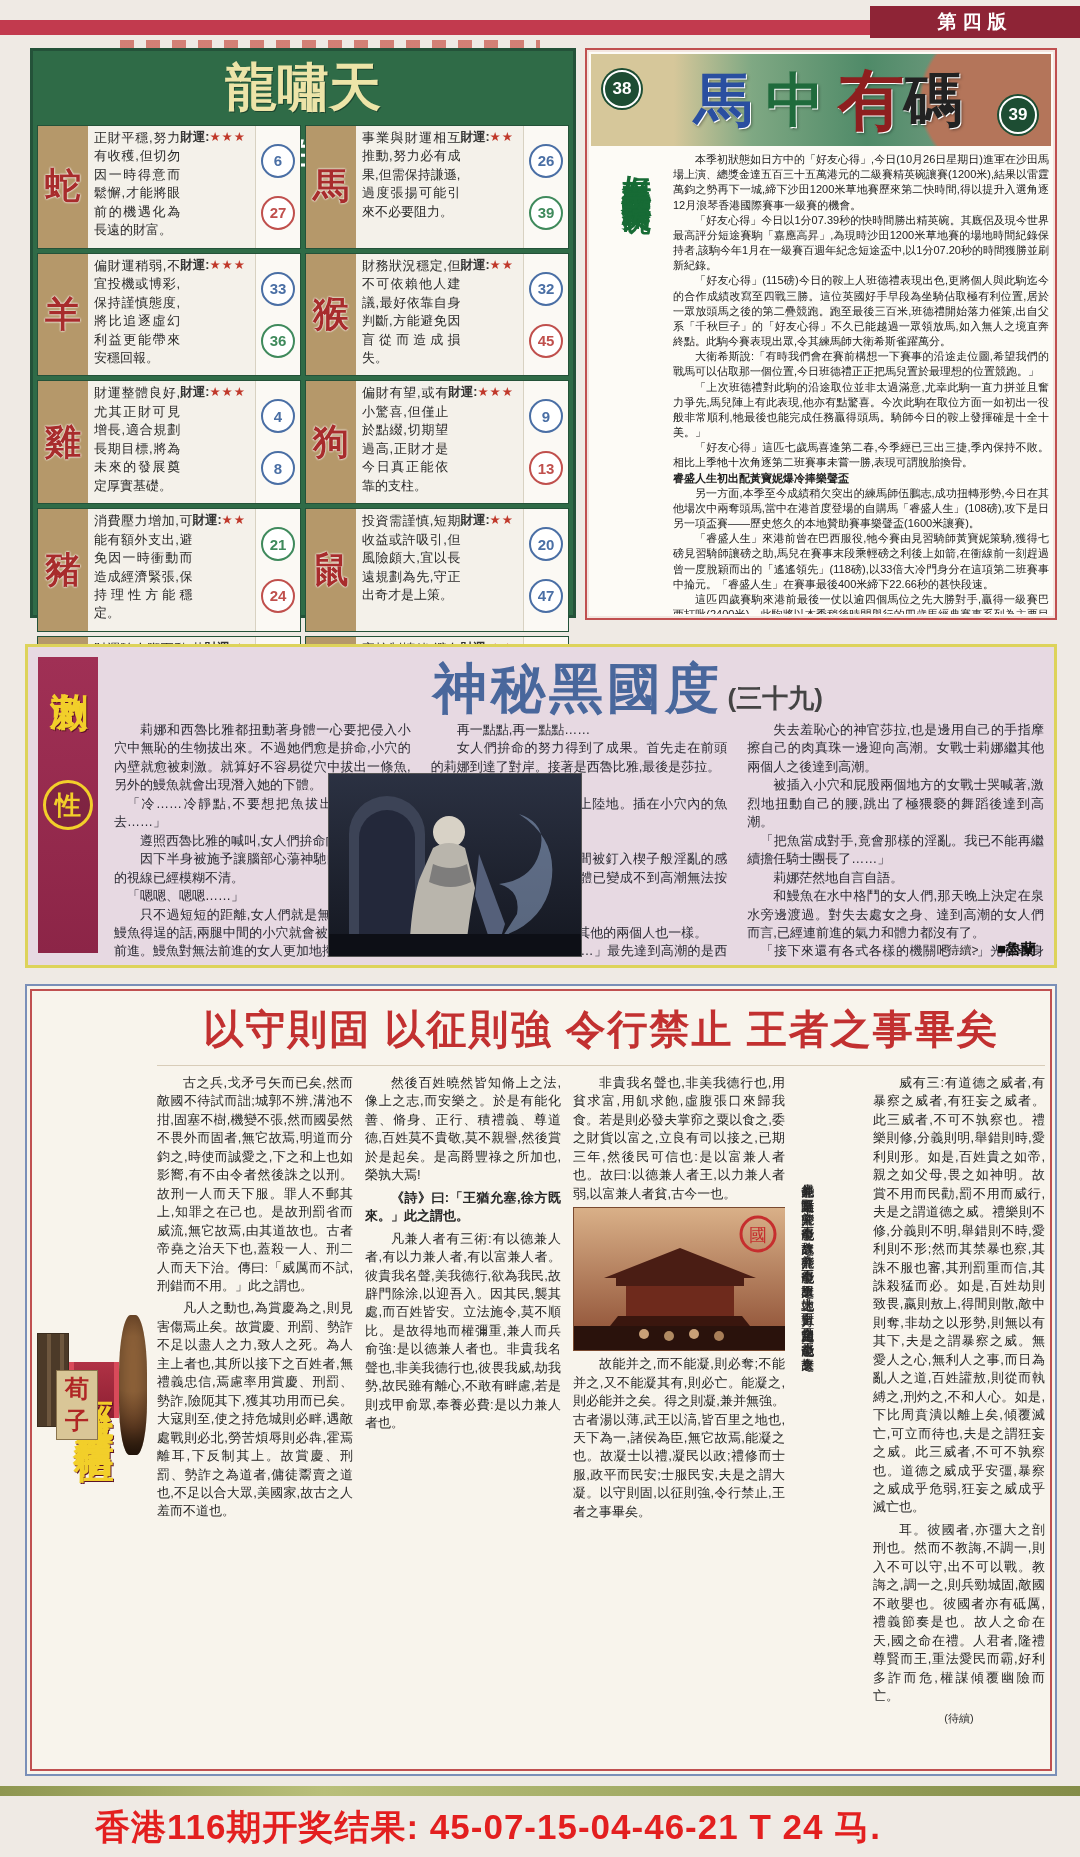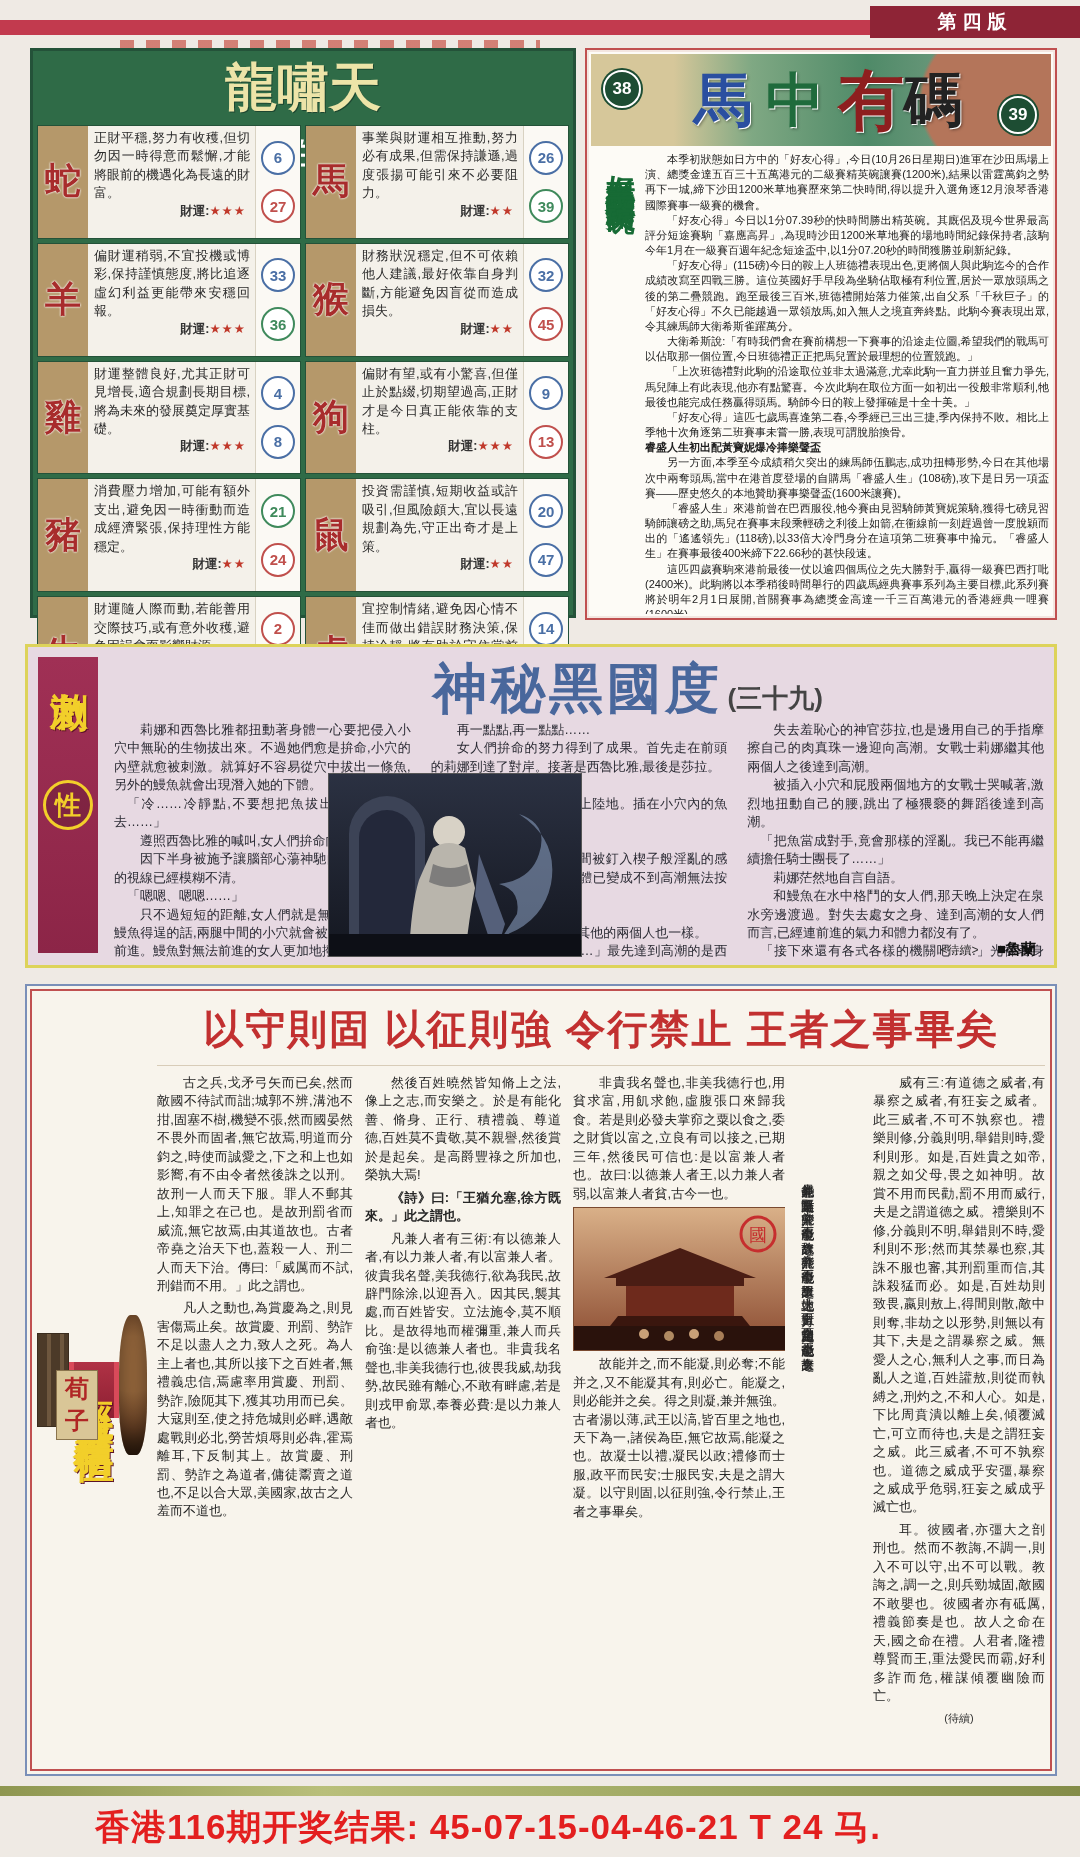--- a/index.html
+++ b/index.html
@@ -14,21 +14,21 @@
   
   .ztable{position:absolute;left:30px;top:48px;width:546px;height:570px;background:#2f6b47;
           border:3px solid #245239;box-sizing:border-box;display:flex;flex-direction:column;}
   .zhead{height:66px;display:flex;align-items:center;padding:2px 8px;gap:8px;flex-direction:column;}
   .zbrand{font-size:52px;font-weight:bold;color:#ede4a8;text-shadow:1px 1px 0 #1d4630;white-space:nowrap;}
   .ztitle{font-size:33px;font-weight:bold;color:#ffffff;white-space:nowrap;letter-spacing:1px;margin-left:48px;}
   .zgrid{flex:1;display:grid;grid-template-columns:1fr 1fr;grid-auto-rows:1fr;gap:4px;padding:4px;}
   .zcell{background:#f4f1ea;display:flex;align-items:stretch;overflow:hidden;border:1px solid #245239;}
   .zicon{width:50px;background:#b5986a;display:flex;align-items:center;justify-content:center;
          font-size:36px;font-weight:bold;color:#a82c2c;text-shadow:0 0 2px #fff,0 0 2px #fff;}
-  .zbody{flex:1;padding:3px 5px 18px 6px;display:flex;flex-direction:column;}
+  .zbody{flex:1;padding:3px 5px 8px 6px;display:flex;flex-direction:row;}
   .ztext{margin:0;font-size:13px;line-height:1.42;text-align:justify;color:#2a2a2a;flex:1;}
   .zfort{font-size:12.5px;text-align:right;color:#333;font-weight:bold;padding-right:4px;}
   .zstars{color:#c0392b;letter-spacing:1px;}
   .znums{width:44px;background:#fbf9f4;border-left:1px solid #d8d2c2;display:flex;flex-direction:column;
          align-items:center;justify-content:space-evenly;}
   .zbadge{width:30px;height:30px;border-radius:50%;border:2px solid #888;display:flex;align-items:center;
           justify-content:center;font-size:15px;font-weight:bold;background:#fff;}
   .zbadge[data-tone="blue"]{color:#4a6fa5;border-color:#4a6fa5;}
   .zbadge[data-tone="red"]{color:#c0504d;border-color:#c0504d;}
   .zbadge[data-tone="green"]{color:#3f8a5c;border-color:#3f8a5c;}
@@ -43,21 +43,21 @@
   .hm-char{font-size:58px;font-weight:bold;text-shadow:1px 1px 0 #fff,2px 2px 3px rgba(0,0,0,.35);line-height:1;}
   .hm-char:nth-child(1){color:#1f6b3c;}
   .hm-char:nth-child(2){color:#2a4fa0;margin-left:14px;}
   .hm-char:nth-child(3){color:#1f6b3c;margin-left:14px;}
   .hm-char:nth-child(4){color:#8e1f1f;margin-left:14px;font-size:66px;}
   .hbadge{position:absolute;width:34px;height:34px;border-radius:50%;background:#1d4d33;color:#fff;
           border:2px solid #fff;box-shadow:0 0 0 2px #1d4d33;display:flex;align-items:center;justify-content:center;
           font-size:17px;font-weight:bold;}
   .hbadge.left{left:12px;top:16px;}
   .hbadge.right{right:14px;bottom:12px;}
-  .hcontent{display:flex;height:468px;padding:2px 6px 4px 6px;gap:10px;box-sizing:border-box;}
+  .hcontent{display:flex;height:468px;padding:2px 6px 4px 22px;gap:22px;box-sizing:border-box;}
   .hheadline{writing-mode:vertical-rl;text-orientation:upright;font-size:29px;font-weight:bold;color:#176b35;
              line-height:1;width:42px;text-align:justify;letter-spacing:2px;flex:none;}
   .hbody{flex:1;overflow:hidden;}
   .hbody p{margin:0;font-size:11px;line-height:1.38;text-align:justify;text-indent:2em;color:#222;}
   .hsubhead{margin:3px 0;font-size:13.5px;font-weight:bold;color:#c0392b;text-align:center;text-indent:0 !important;}
   
   .story{position:absolute;left:25px;top:644px;width:1032px;height:324px;background:#e7d9e2;
          border:3px solid #ddd35a;box-sizing:border-box;overflow:hidden;}
   .sbanner{position:absolute;left:10px;top:10px;width:60px;height:296px;background:linear-gradient(#a03055,#8c2547);
            display:flex;flex-direction:column;align-items:center;justify-content:space-between;padding:6px 0;box-sizing:border-box;}

